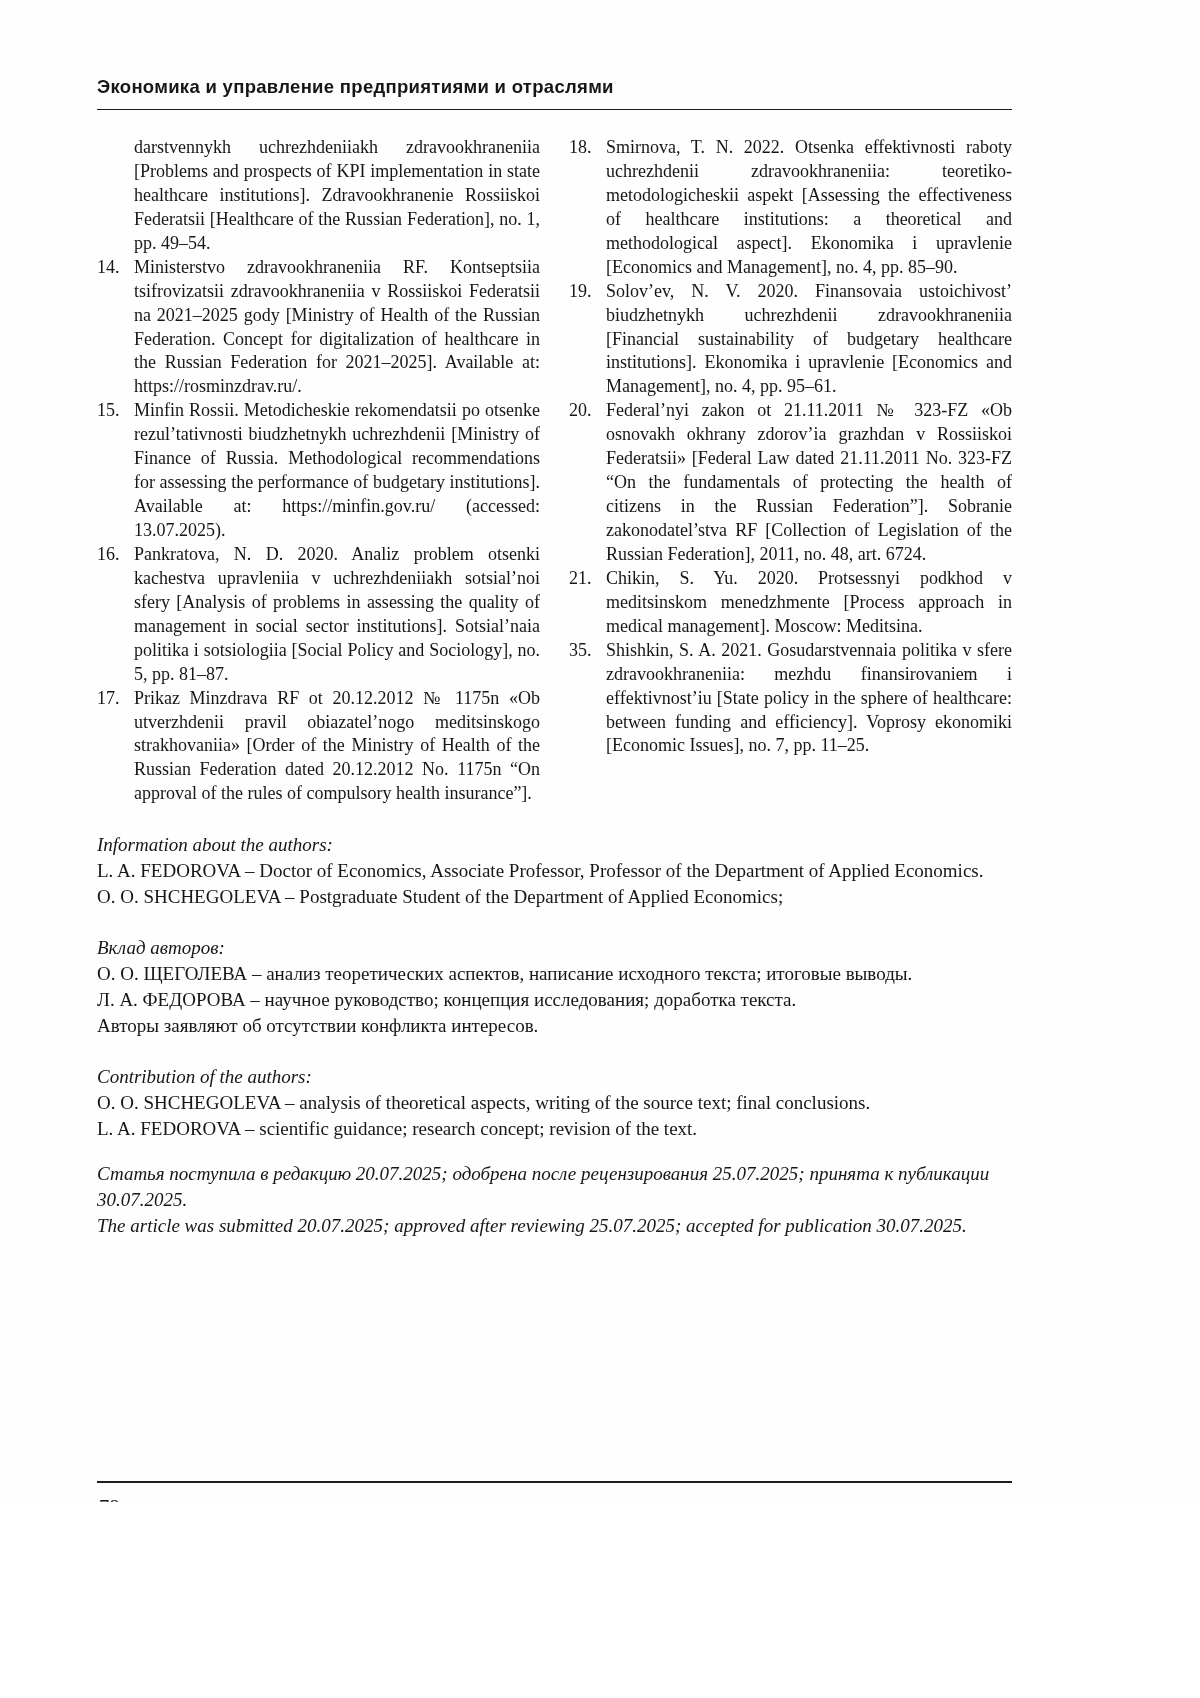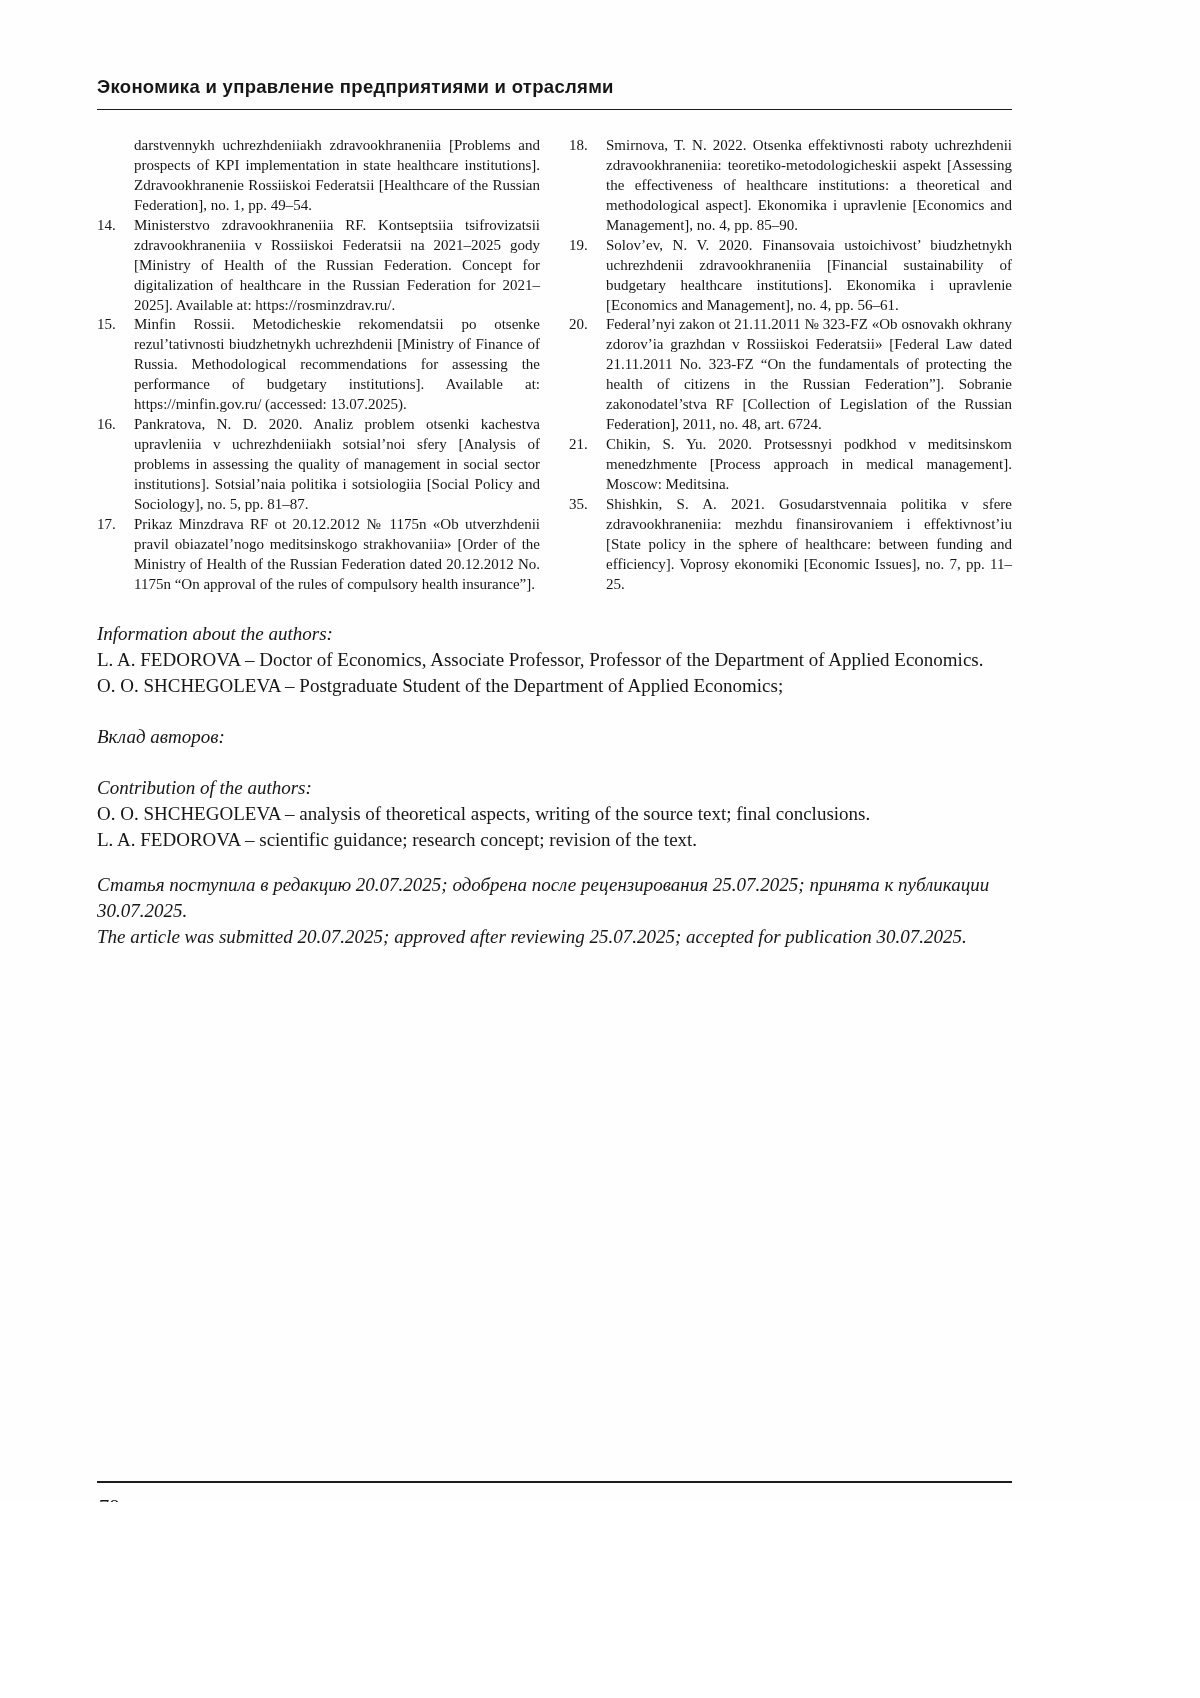--- a/index.html
+++ b/index.html
@@ -23,21 +23,21 @@
     font-size: 18.5px;
     letter-spacing: 0.3px;
     padding-bottom: 11px;
     border-bottom: 1.5px solid #1c1c1c;
   }
 
   .refs {
     display: flex;
     gap: 29px;
     margin-top: 26px;
-    font-size: 15px;
+    font-size: 18px;
     line-height: 1.33;
   }
   .ref-col { width: 443px; flex: 0 0 443px; min-width: 0; }
   .ref { display: flex; }
   .ref-num { width: 37px; flex: 0 0 37px; }
   .ref-text { flex: 1; text-align: justify; }
 
   .authors-block {
     margin-top: 26px;
     font-size: 19px;
@@ -101,21 +101,21 @@
     <span class="ref-text">Prikaz Minzdrava RF ot 20.12.2012 № 1175n «Ob utverzhdenii pravil obiazatel’nogo meditsinskogo strakhovaniia» [Order of the Ministry of Health of the Russian Federation dated 20.12.2012 No. 1175n “On approval of the rules of compulsory health insurance”].</span>
   </div>
       </div>
     <div class="ref-col" id="ref-col-right">
         <div class="ref">
     <span class="ref-num">18.</span>
     <span class="ref-text">Smirnova, T. N. 2022. Otsenka effektivnosti raboty uchrezhdenii zdravookhraneniia: teoretiko-metodologicheskii aspekt [Assessing the effectiveness of healthcare institutions: a theoretical and methodological aspect]. Ekonomika i upravlenie [Economics and Management], no. 4, pp. 85–90.</span>
   </div>
         <div class="ref">
     <span class="ref-num">19.</span>
-    <span class="ref-text">Solov’ev, N. V. 2020. Finansovaia ustoichivost’ biudzhetnykh uchrezhdenii zdravookhraneniia [Financial sustainability of budgetary healthcare institutions]. Ekonomika i upravlenie [Economics and Management], no. 4, pp. 56–61.</span>
+    <span class="ref-text">Solov’ev, N. V. 2020. Finansovaia ustoichivost’ biudzhetnykh uchrezhdenii zdravookhraneniia [Financial sustainability of budgetary healthcare institutions]. Ekonomika i upravlenie [Economics and Management], no. 4, pp. 95–61.</span>
   </div>
         <div class="ref">
     <span class="ref-num">20.</span>
     <span class="ref-text">Federal’nyi zakon ot 21.11.2011 № 323-FZ «Ob osnovakh okhrany zdorov’ia grazhdan v Rossiiskoi Federatsii» [Federal Law dated 21.11.2011 No. 323-FZ “On the fundamentals of protecting the health of citizens in the Russian Federation”]. Sobranie zakonodatel’stva RF [Collection of Legislation of the Russian Federation], 2011, no. 48, art. 6724.</span>
   </div>
         <div class="ref">
     <span class="ref-num">21.</span>
     <span class="ref-text">Chikin, S. Yu. 2020. Protsessnyi podkhod v meditsinskom menedzhmente [Process approach in medical management]. Moscow: Meditsina.</span>
   </div>
         <div class="ref">
@@ -128,20 +128,25 @@
   <section class="authors-block" id="author-sections">
       <div class="author-section">
     <p class="section-heading">Information about the authors:</p>
     <div>
           <p class="author-line">L. A. FEDOROVA – Doctor of Economics, Associate Professor, Professor of the Department of Applied Economics.</p>
           <p class="author-line">O. O. SHCHEGOLEVA – Postgraduate Student of the Department of Applied Economics;</p>
         </div>
   </div>
       <div class="author-section">
     <p class="section-heading">Вклад авторов:</p>
+    <div>
+          <p class="author-line">О. О. ЩЕГОЛЕВА – анализ теоретических аспектов, написание исходного текста; итоговые выводы.</p>
+          <p class="author-line">Л. А. ФЕДОРОВА – научное руководство; концепция исследования; доработка текста.</p>
+          <p class="author-line">Авторы заявляют об отсутствии конфликта интересов.</p>
+        </div>
   </div>
       <div class="author-section">
     <p class="section-heading">Contribution of the authors:</p>
     <div>
           <p class="author-line">O. O. SHCHEGOLEVA – analysis of theoretical aspects, writing of the source text; final conclusions.</p>
           <p class="author-line">L. A. FEDOROVA – scientific guidance; research concept; revision of the text.</p>
         </div>
   </div>
     </section>
 

